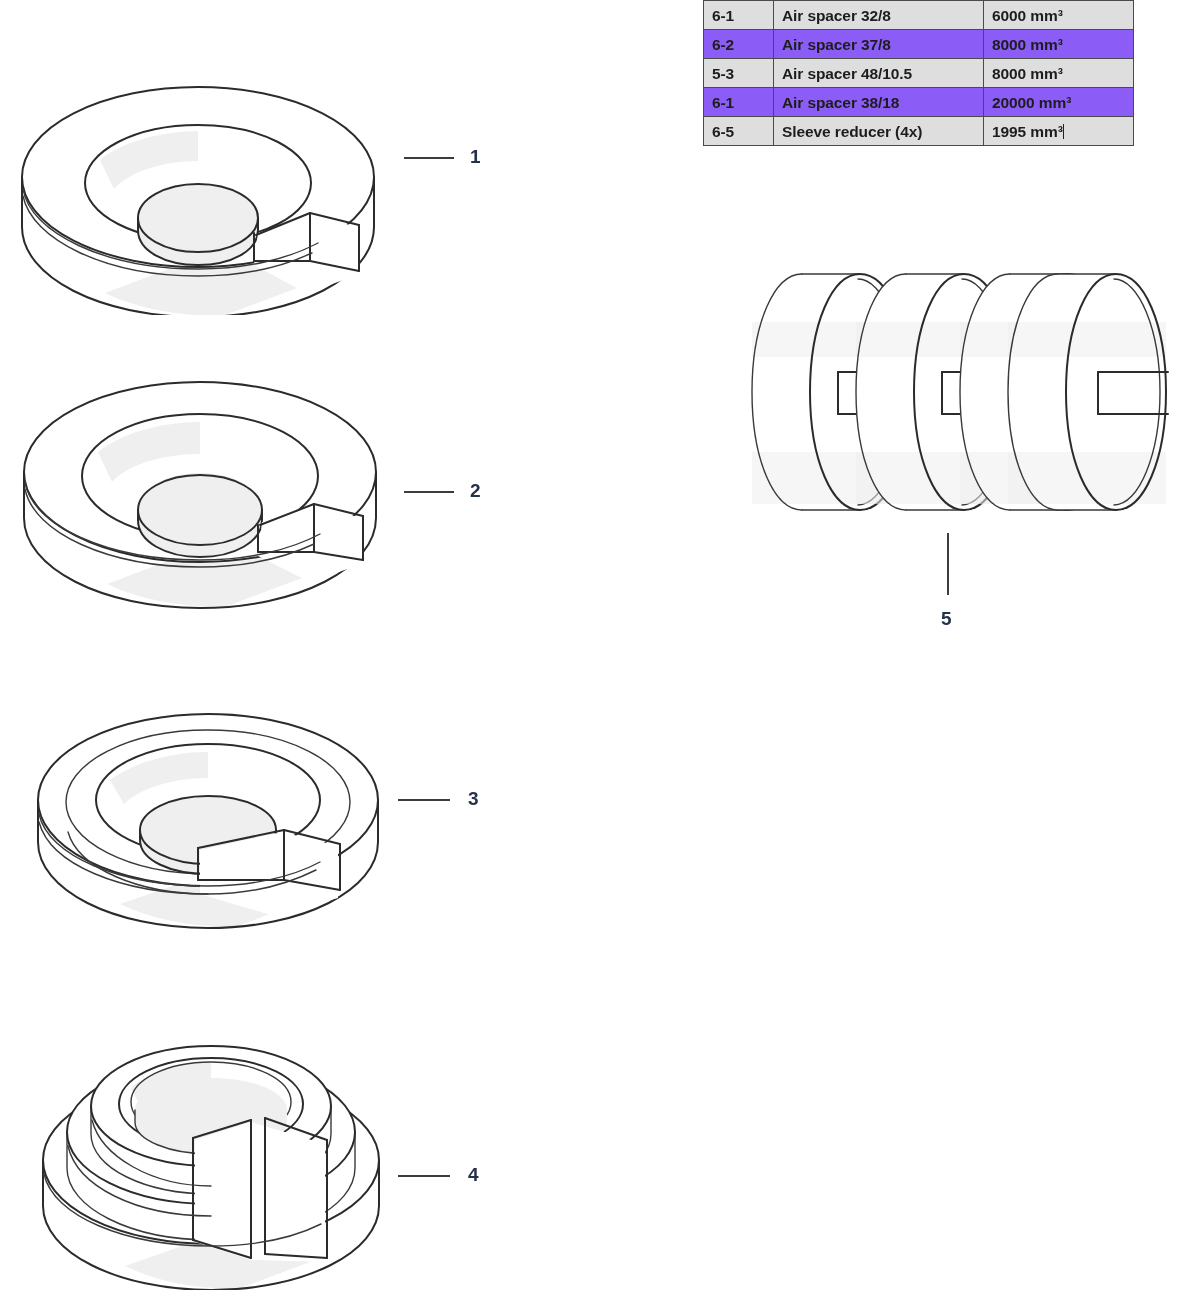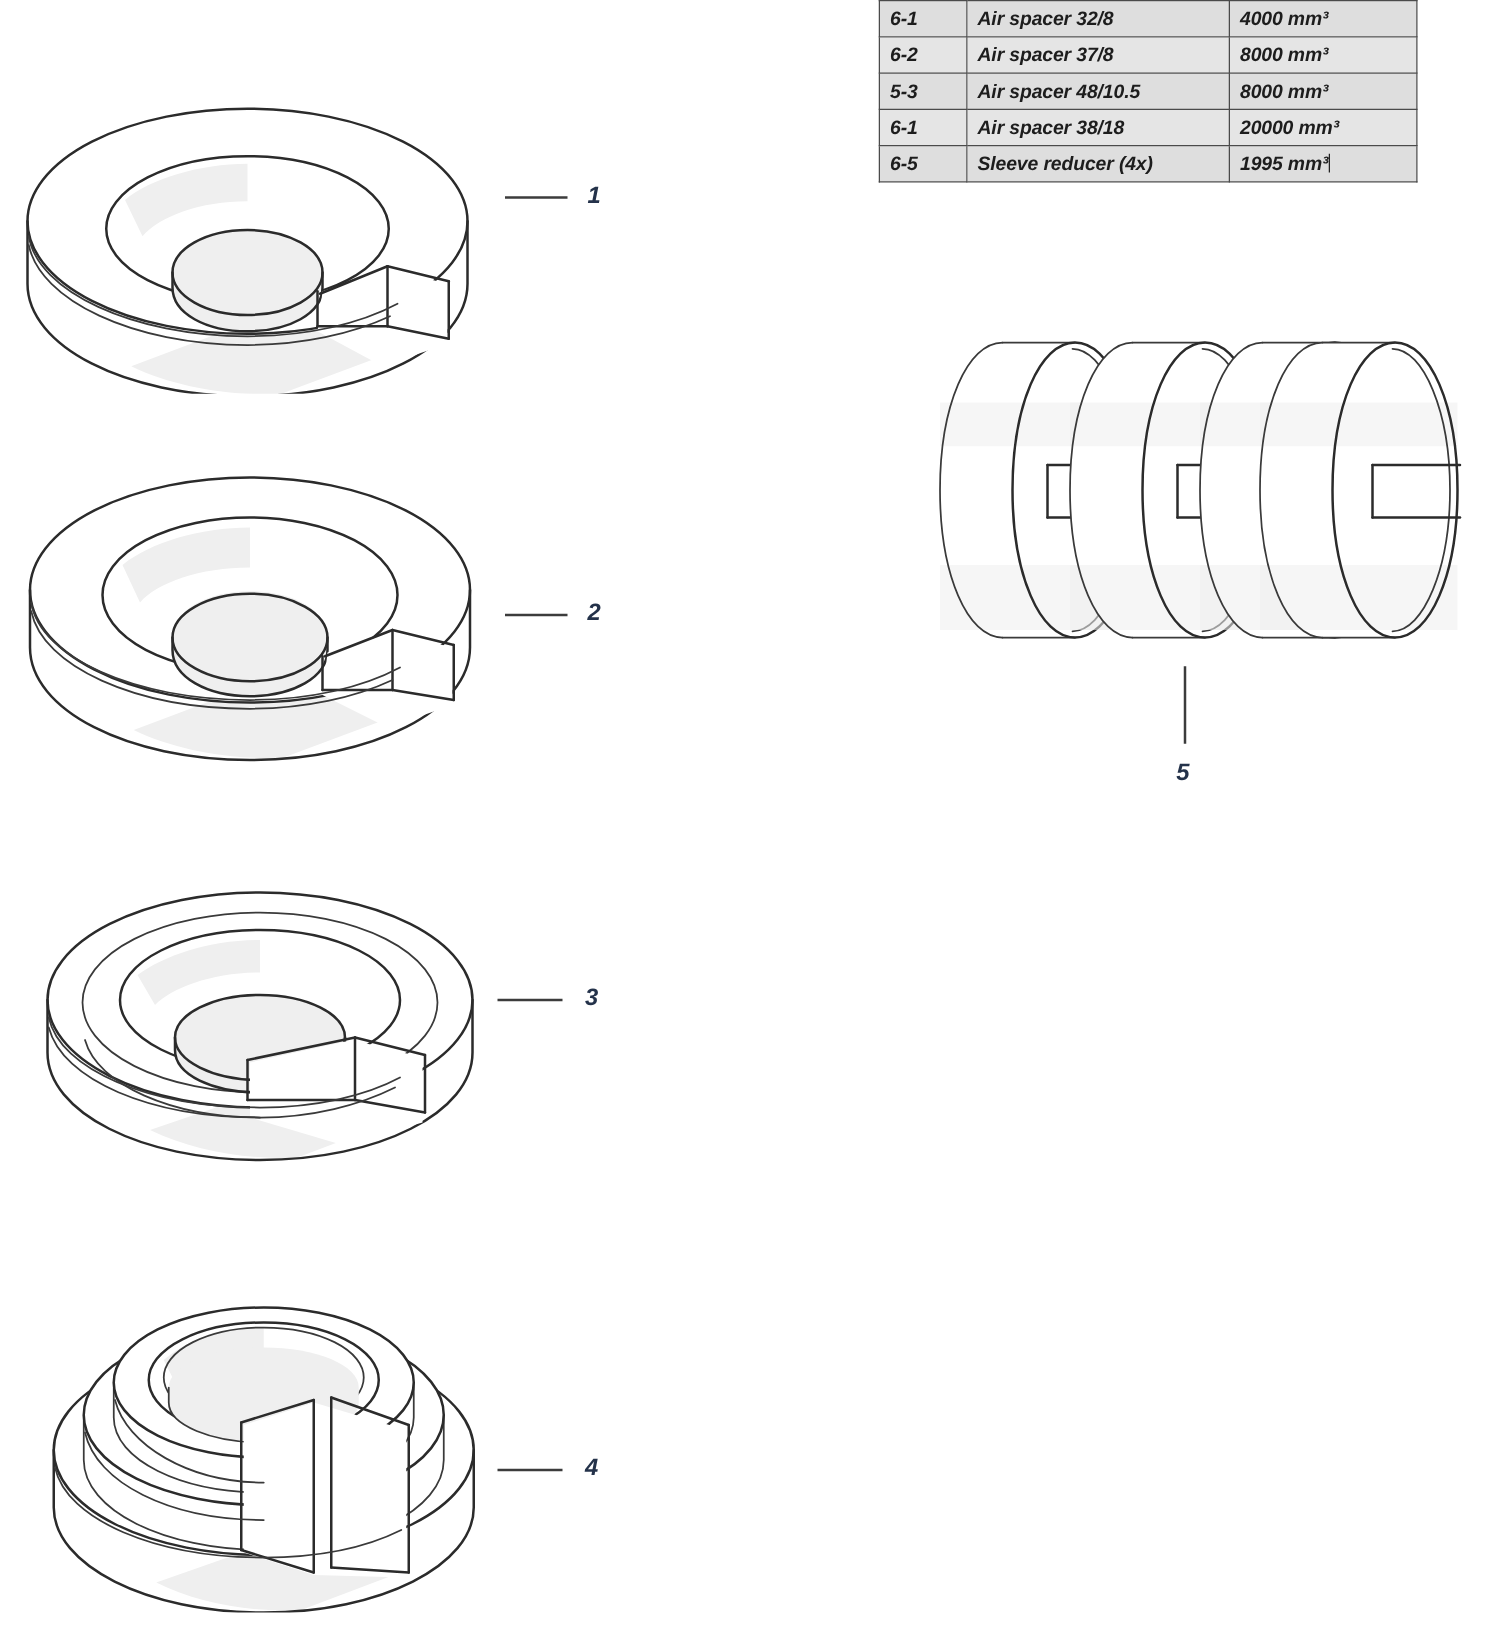--- a/index.html
+++ b/index.html
@@ -3,21 +3,21 @@
 <meta charset="utf-8">
 <style>
   html,body{margin:0;padding:0;}
   body{
     width:1190px;height:1312px;
     background:#ffffff;
     font-family:"Liberation Sans", sans-serif;
     position:relative;
     overflow:hidden;
   }
-  .canvas{position:absolute;inset:0;font-style:italic;}
+  .canvas{position:absolute;inset:0;}
 
   
   .parts-table{
     position:absolute;
     left:703px; top:0px;
     width:560px;
     border-collapse:collapse;
     font-size:15.5px;
     color:#1d1d1d;
     table-layout:fixed;
@@ -26,21 +26,21 @@
     border:1.6px solid #4a4a4a;
     padding:2px 8px;
     height:24px;
     line-height:21px;
     white-space:nowrap;
     overflow:hidden;
     font-weight:600;
     letter-spacing:-0.1px;
   }
   .parts-table tr.shade td{background:#dedede;}
-  .parts-table tr.plain td{background:#e5e5e5;}
+  .parts-table tr.plain td{background:#8b5cf6;}
   .col-id{width:70px;}
   .col-desc{width:210px;}
   .col-vol{width:150px;}
   .col-pad{width:130px;border-left:1.6px solid #4a4a4a;border-top:none!important;border-bottom:none!important;border-right:none!important;background:#ffffff!important;}
   .caret{
     display:inline-block;width:1px;height:15px;
     background:#222;vertical-align:-2px;margin-left:0px;
   }
 
   
@@ -71,21 +71,21 @@
     <colgroup>
       <col class="col-id">
         <col class="col-desc">
         <col class="col-vol">
         <col class="col-pad">
     </colgroup>
     <tbody>
       <tr class="shade">
         <td>6-1</td>
         <td>Air spacer 32/8</td>
-        <td>4000 mm³</td>
+        <td>6000 mm³</td>
         <td class="col-pad"></td>
       </tr>
       <tr class="plain">
         <td>6-2</td>
         <td>Air spacer 37/8</td>
         <td>8000 mm³</td>
         <td class="col-pad"></td>
       </tr>
       <tr class="shade">
         <td>5-3</td>

